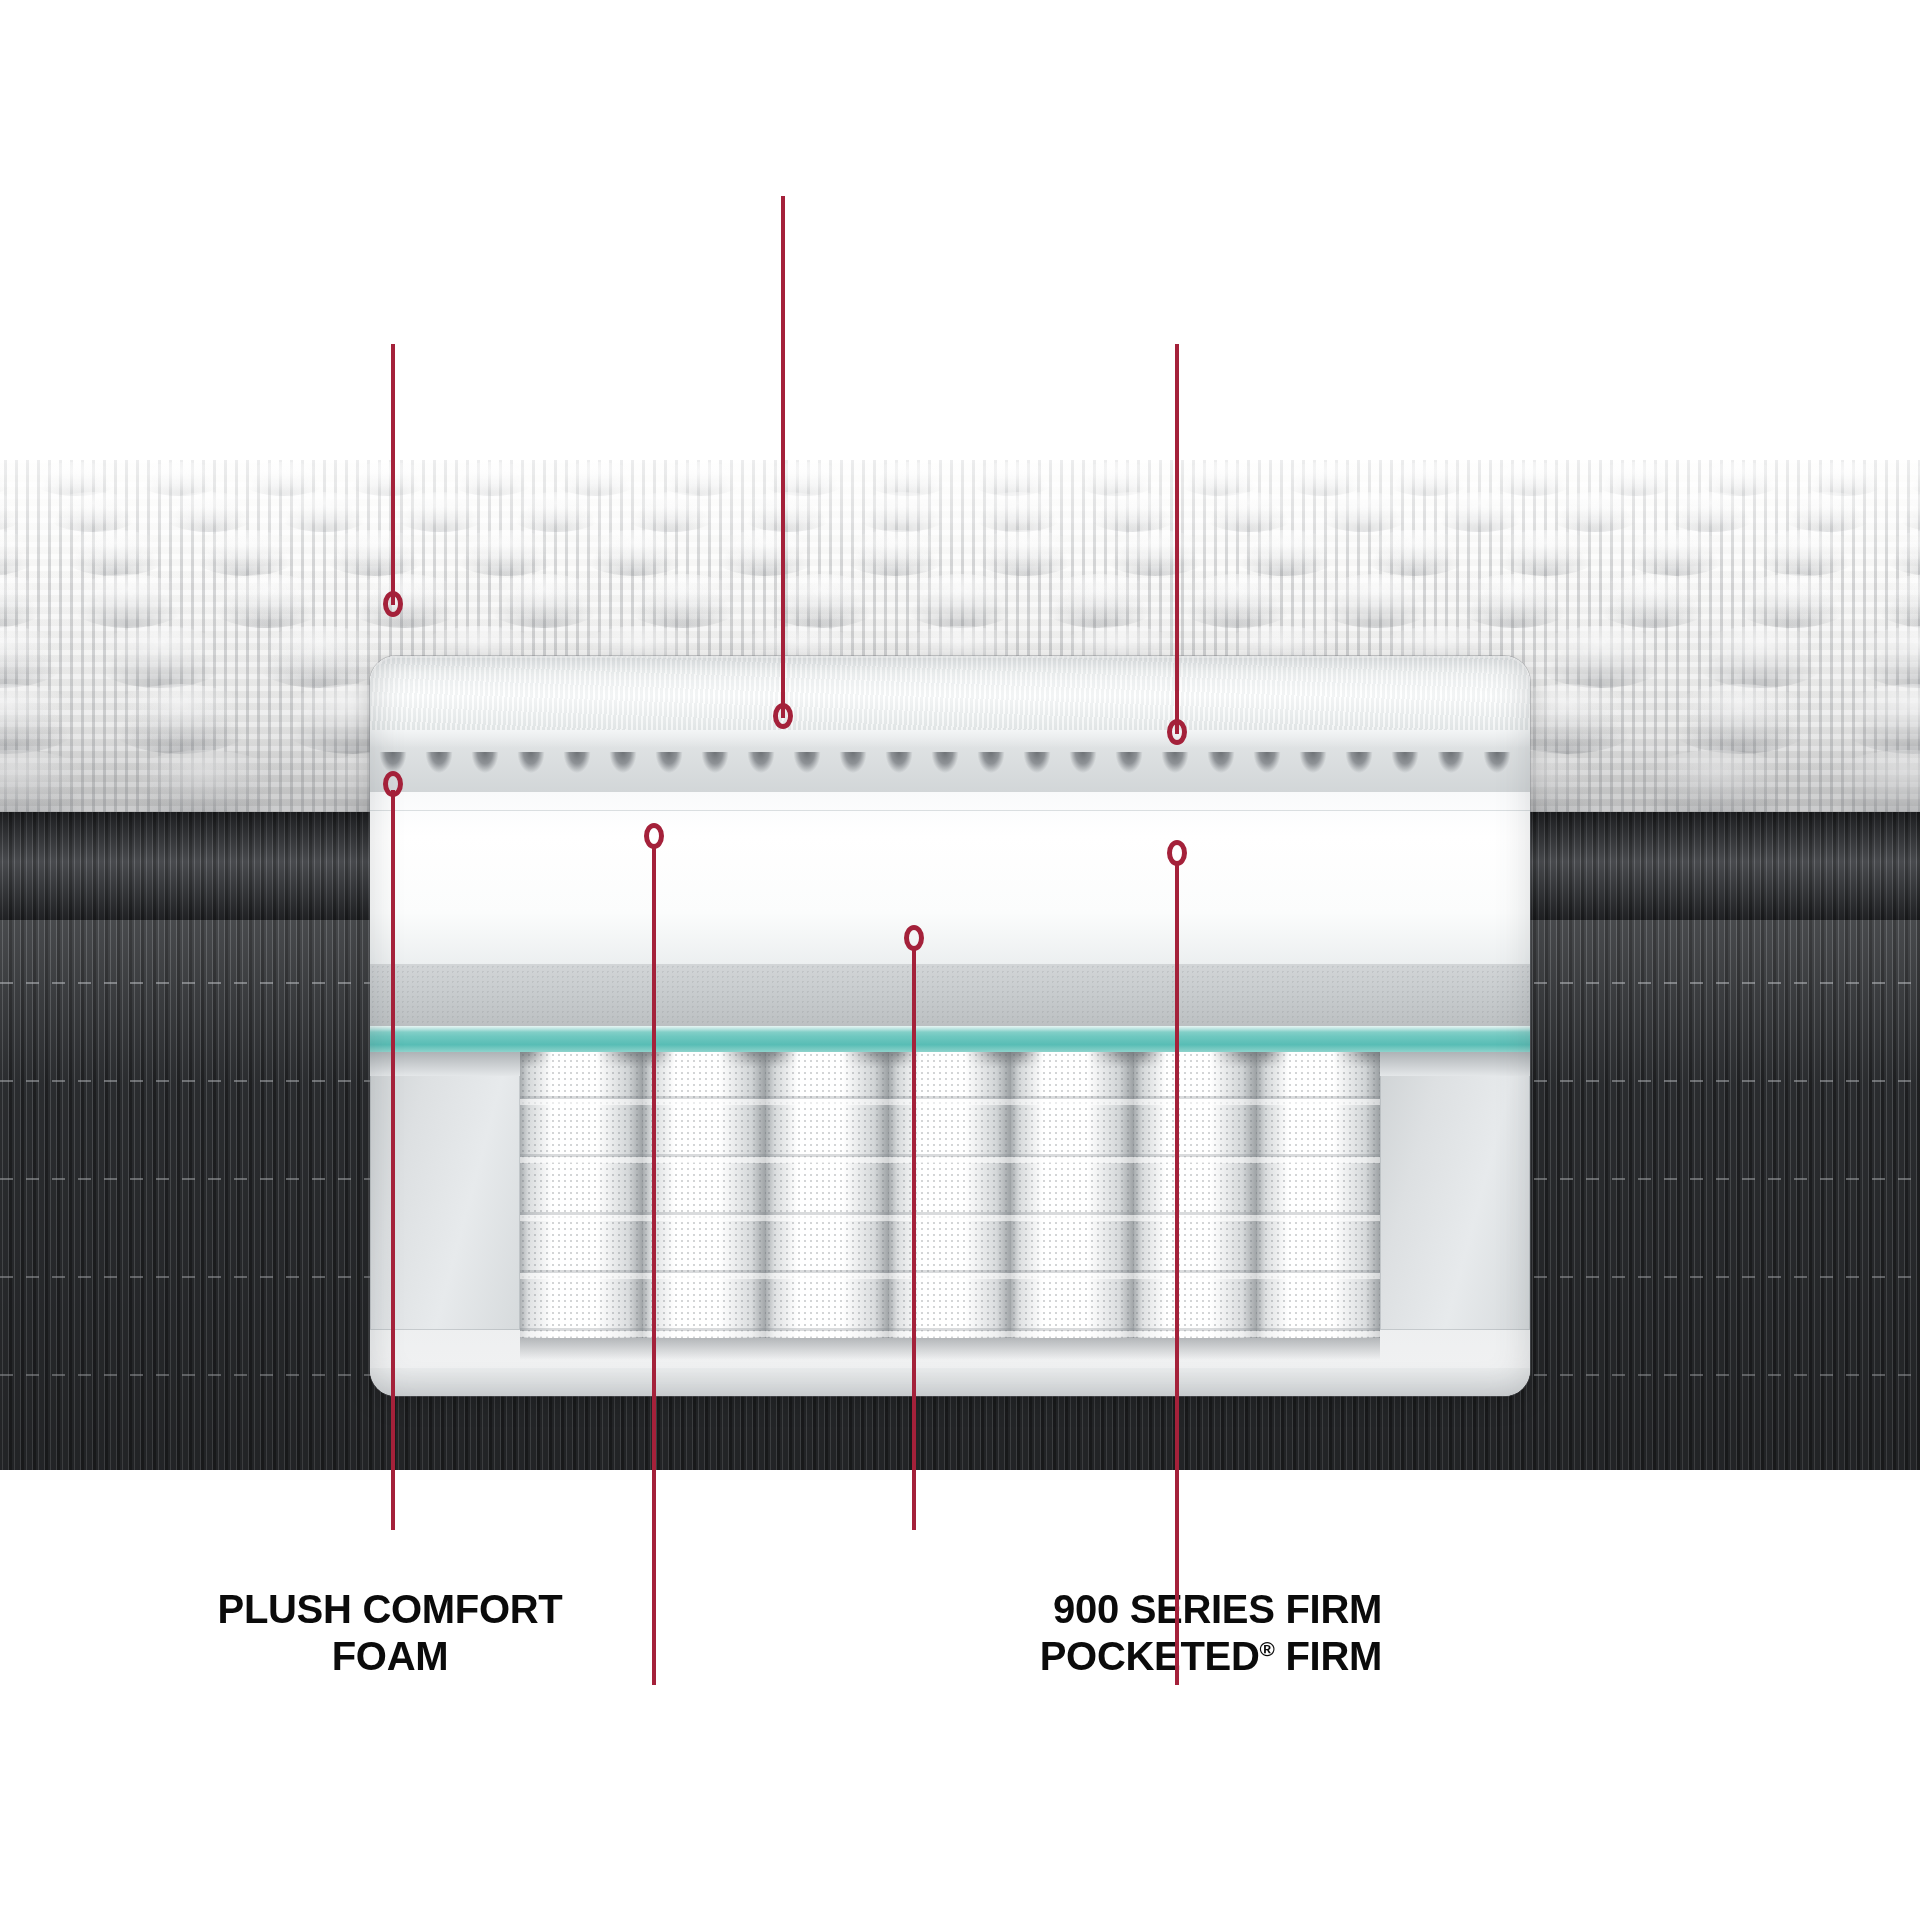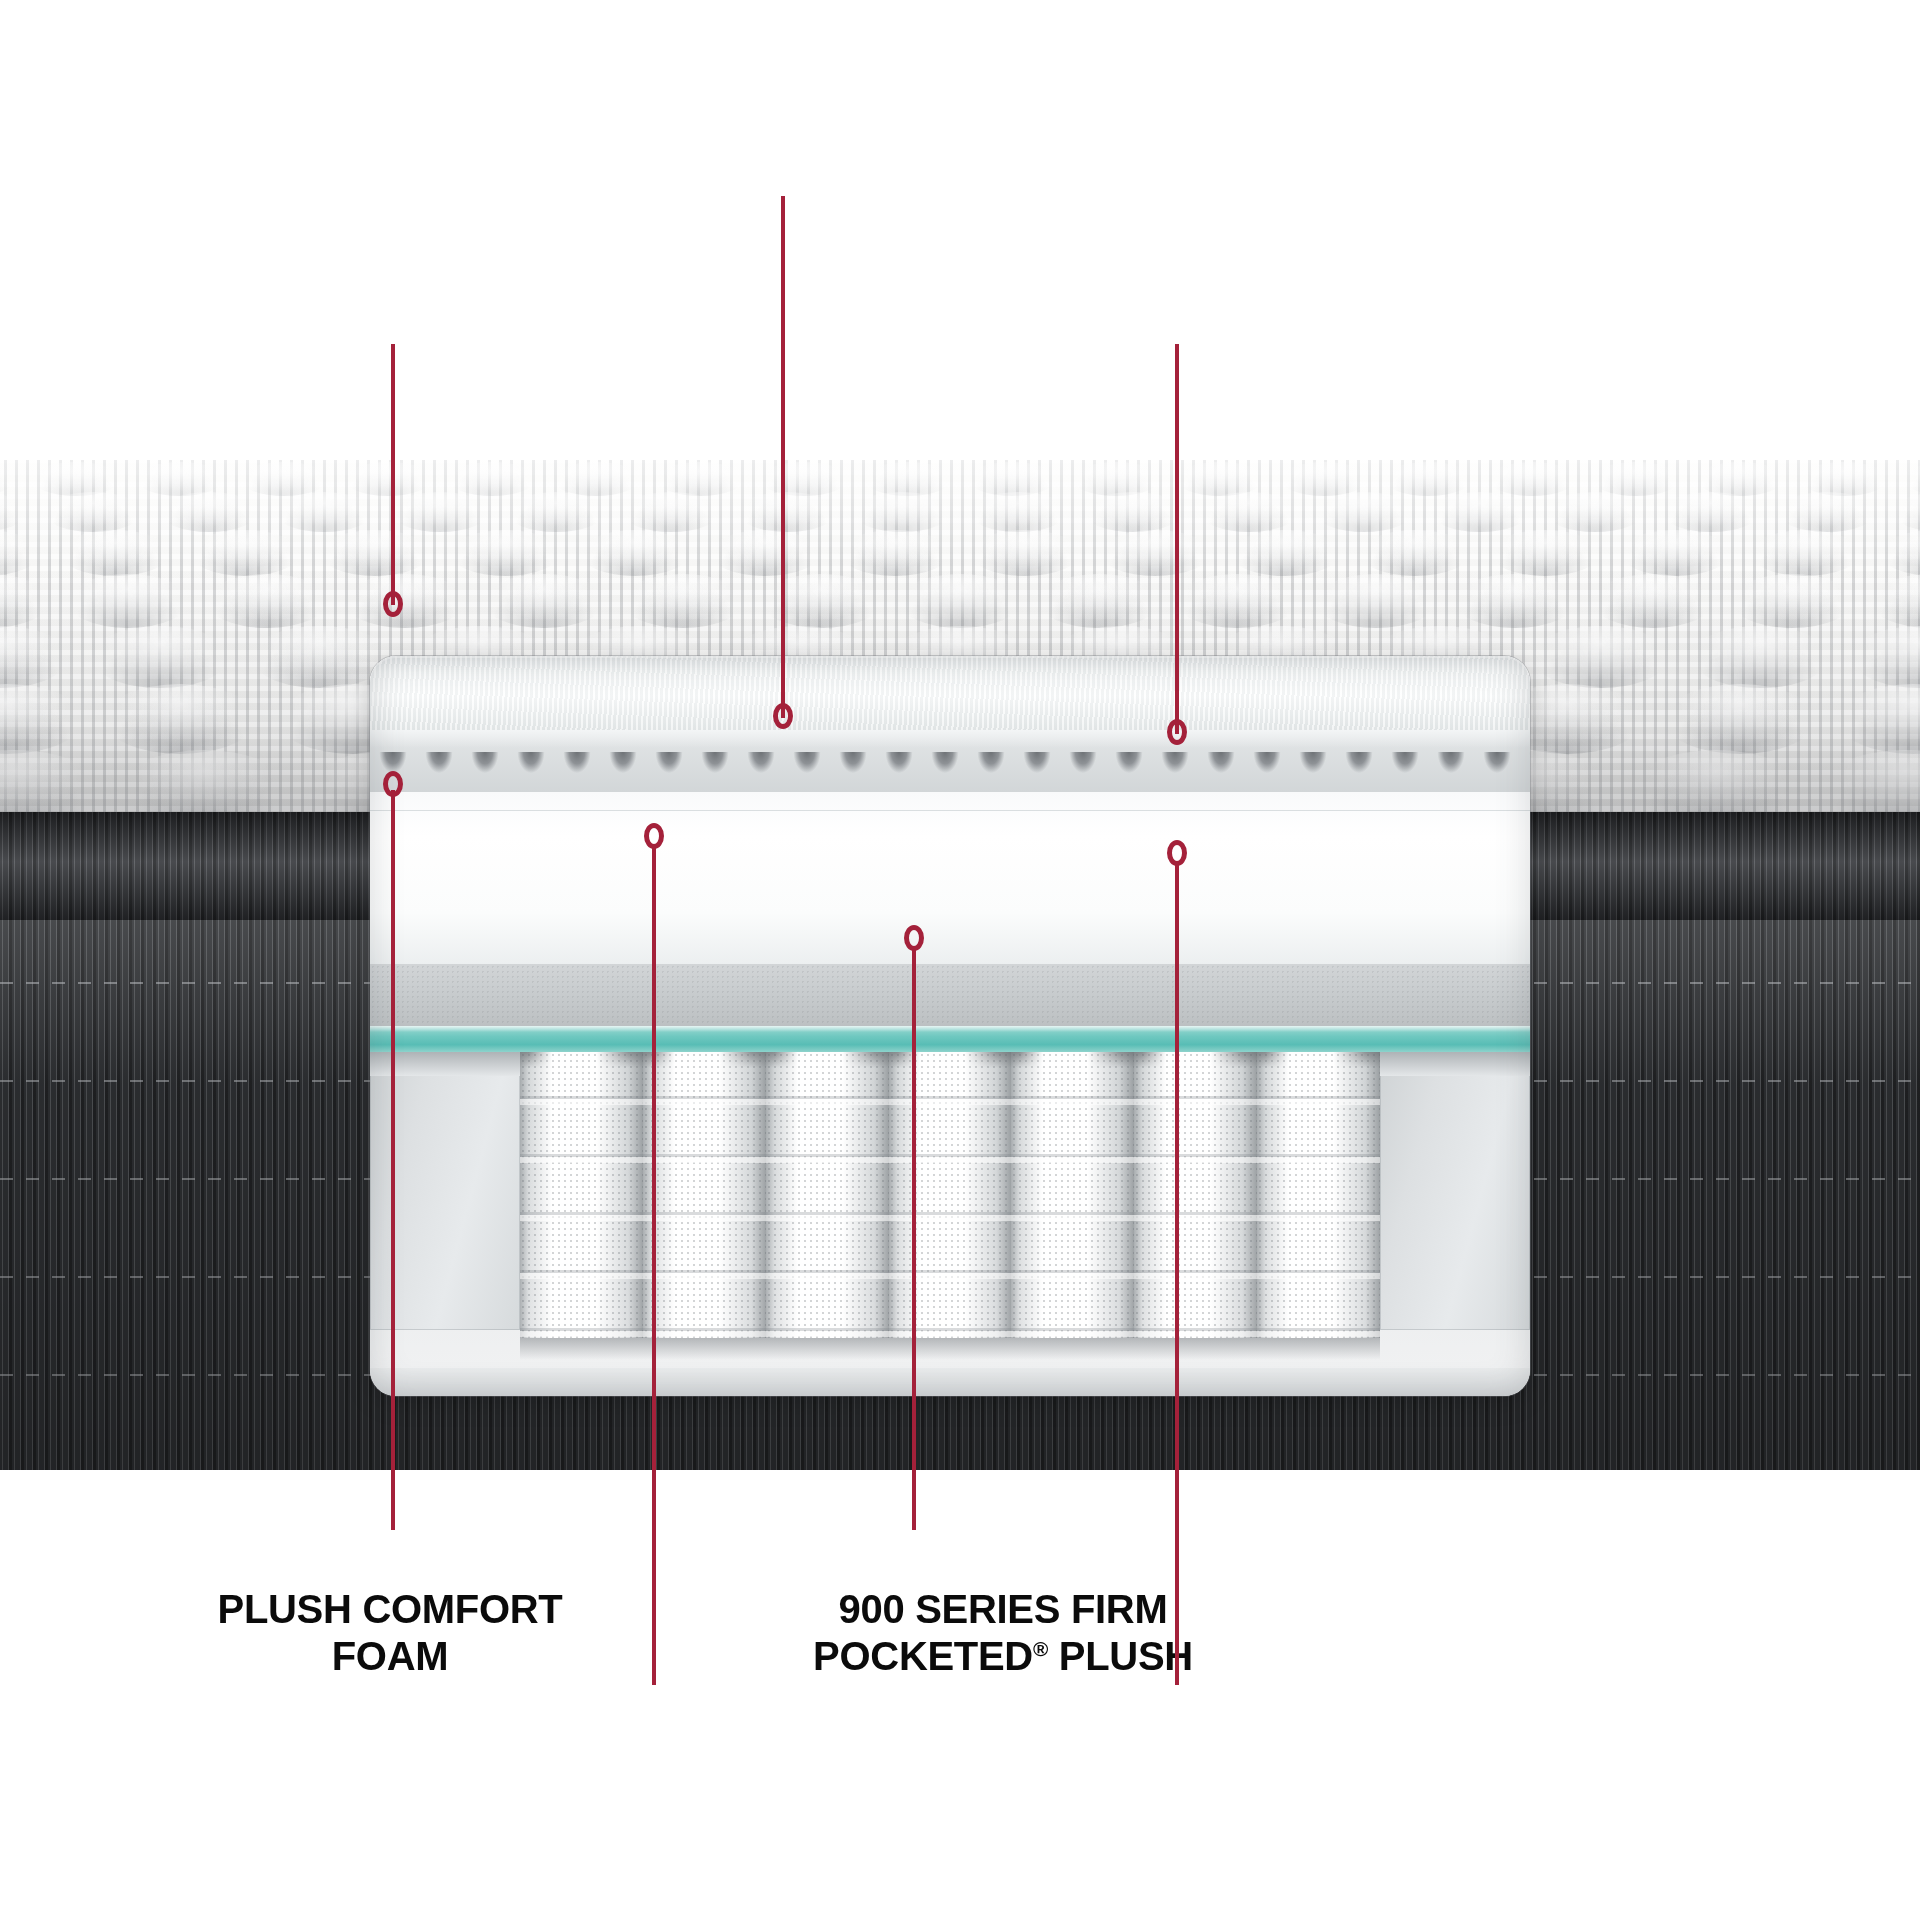--- a/index.html
+++ b/index.html
@@ -384,23 +384,23 @@
   <div class="lead-line" style="left:1175px; top:344px; height:390px;"></div>
   <div class="lead-dot" style="left:1167px; top:719px;"></div>
 
   <div class="callout-label" style="left:85px; top:1540px; width:610px;">
     <span>PLUSH COMFORT
 FOAM</span>
   </div>
   <div class="lead-line" style="left:391px; top:790px; height:740px;"></div>
   <div class="lead-dot" style="left:383px; top:771px;"></div>
 
-  <div class="callout-label" style="left:648px; top:1540px; width:710px;">
+  <div class="callout-label" style="left:672px; top:1540px; width:710px;text-align:right;">
     <span>900 SERIES FIRM
-POCKETED</span><sup>®</sup><span> PLUSH</span>
+POCKETED</span><sup>®</sup><span> FIRM</span>
   </div>
   <div class="lead-line" style="left:912px; top:950px; height:580px;"></div>
   <div class="lead-dot" style="left:904px; top:925px;"></div>
 
   <div class="lead-line" style="left:652px; top:848px; height:837px;"></div>
   <div class="lead-dot" style="left:644px; top:823px;"></div>
 
   <div class="lead-line" style="left:1175px; top:862px; height:823px;"></div>
   <div class="lead-dot" style="left:1167px; top:840px;"></div>
 

